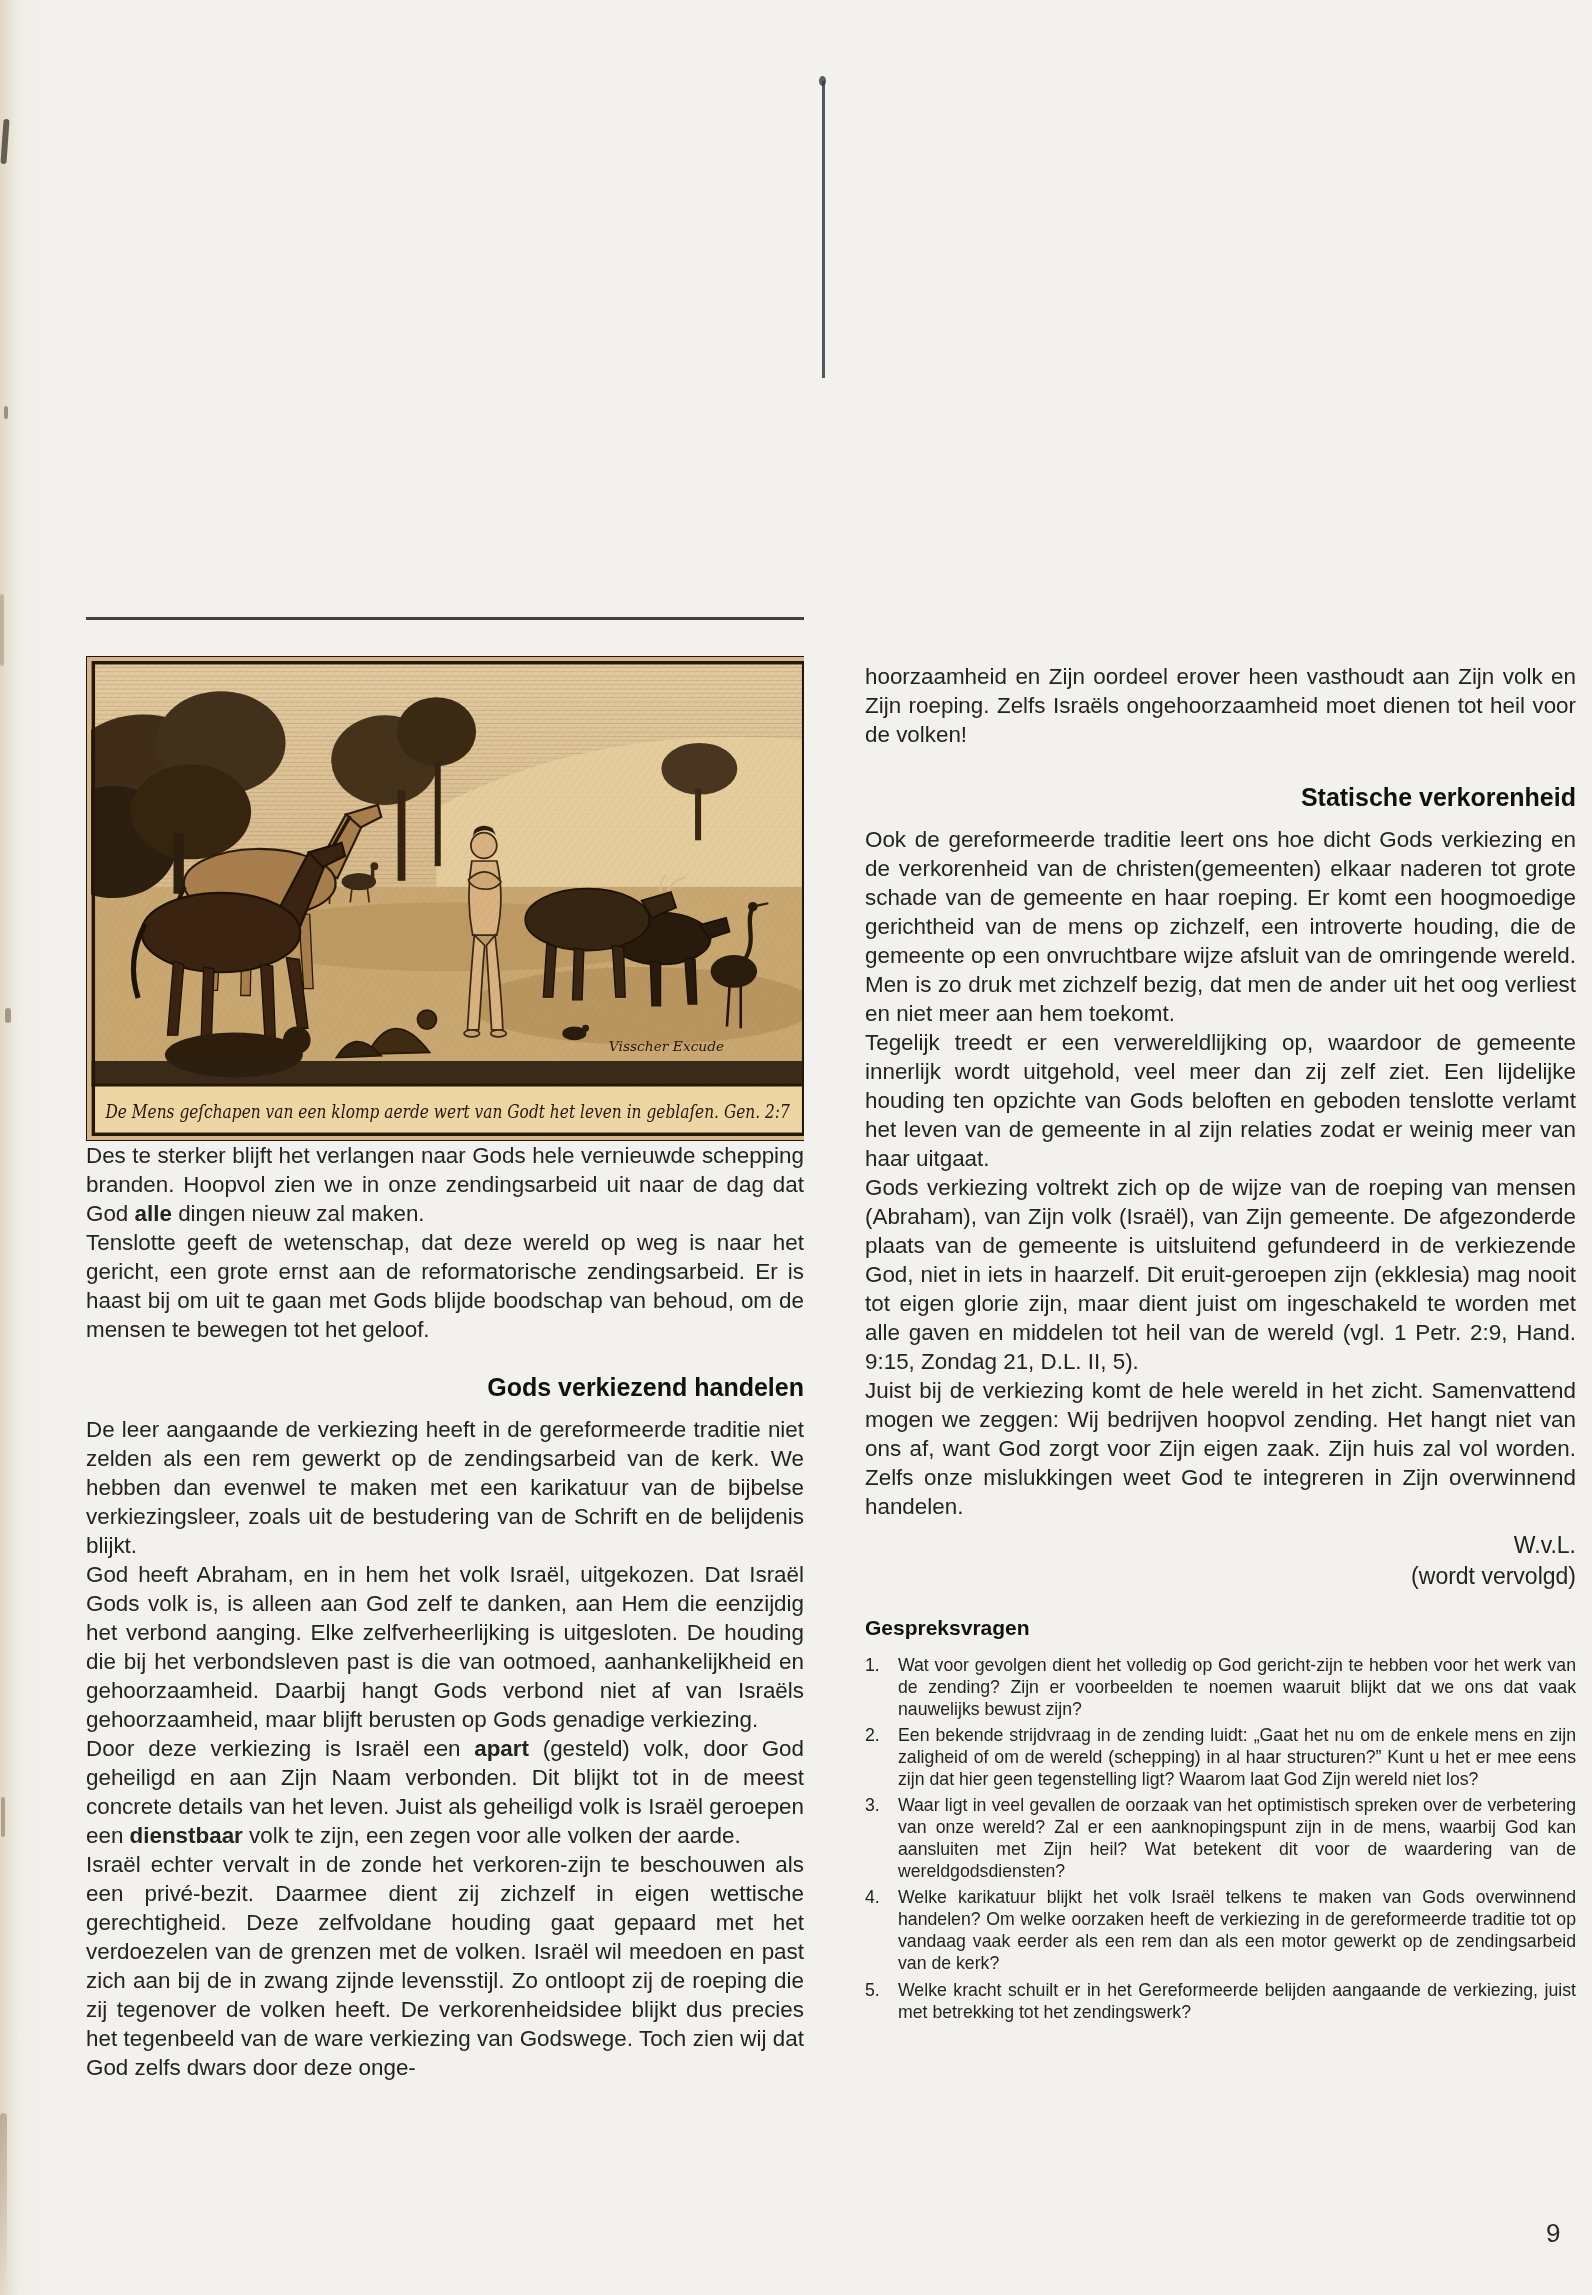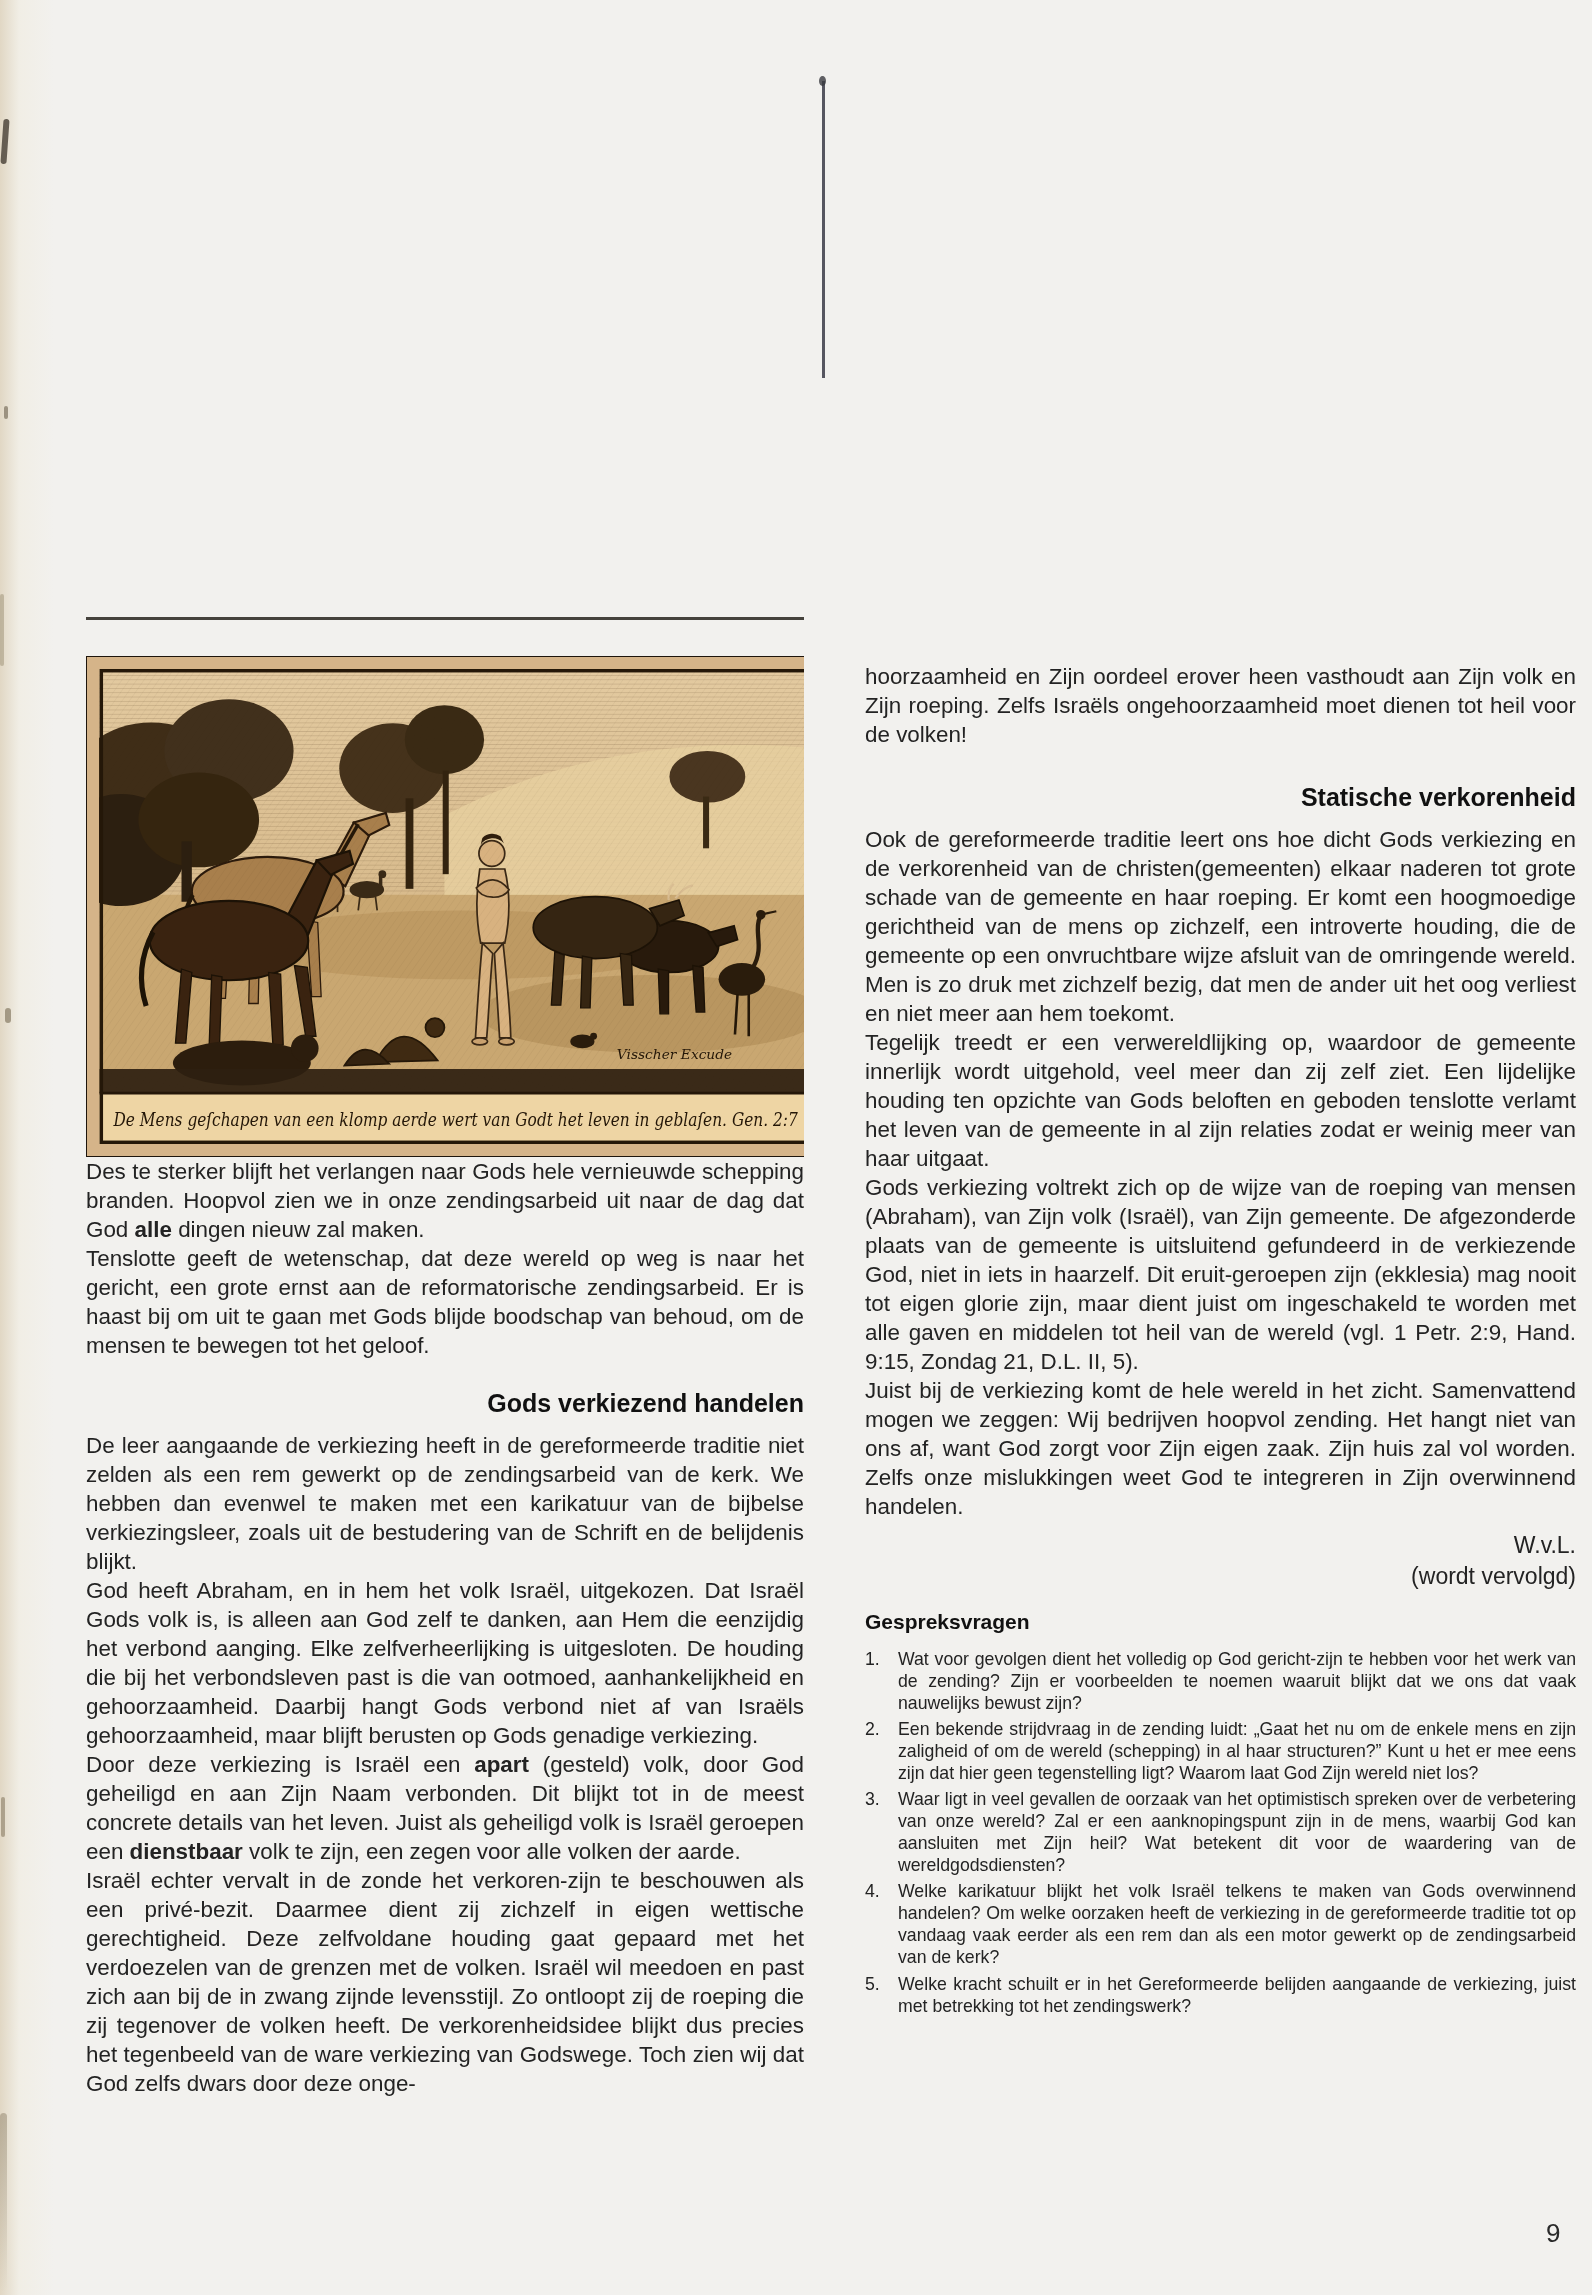--- a/index.html
+++ b/index.html
@@ -25,24 +25,24 @@
   .vdivider-cap{position:absolute;left:819px;top:76px;width:7px;height:10.4px;border-radius:50%;background:#3a3b40;opacity:.8;}
   
   .col{position:absolute;text-align:justify;}
   .col-left{left:86px;top:617px;width:718px;max-height:1676px;overflow:hidden;}
   .col-right{left:865px;top:662px;width:711px;max-height:1615px;overflow:hidden;}
   .rule{border:0;border-top:3.5px solid #45423c;margin:0;width:718px;}
   p.body{margin:0;font-size:22.4px;line-height:29px;}
   .b{font-weight:bold;}
   h2.sect{margin:33px 0 12px 0;font-size:25px;line-height:31px;font-weight:bold;color:#111;text-align:right;}
   .col-left h2.sect{margin-top:28px;margin-left:40px;}
-  figure.plate{margin:36px 0 0 0;padding:12px;width:715px;border:1.7px solid #1e150c;line-height:0;background:#d5b489;}
+  figure.plate{margin:36px 0 0 0;padding:4px;width:715px;border:1.7px solid #1e150c;line-height:0;background:#d5b489;}
   .first-text{margin-top:22.4px;}
   .signature{margin-top:8.6px;text-align:right;font-size:23px;line-height:31px;}
-  .questions{margin-top:18px;text-align:left;}
+  .questions{margin-top:24px;text-align:left;}
   .questions h3{margin:0 0 14px 0;font-size:21px;font-weight:bold;color:#111;}
   ol.qlist{list-style:none;margin:0;padding:0;}
   ol.qlist li{display:flex;margin:0 0 4.3px 0;font-size:17.7px;line-height:22px;text-align:justify;}
   .qnum{flex:0 0 33px;}
   .qtext{flex:1 1 auto;}
   .pageno{position:absolute;left:1546px;top:2218px;font-size:26px;color:#2a2a2a;}
   svg text{font-family:"DejaVu Serif",serif;}
 </style>
 </head>
 <body>

